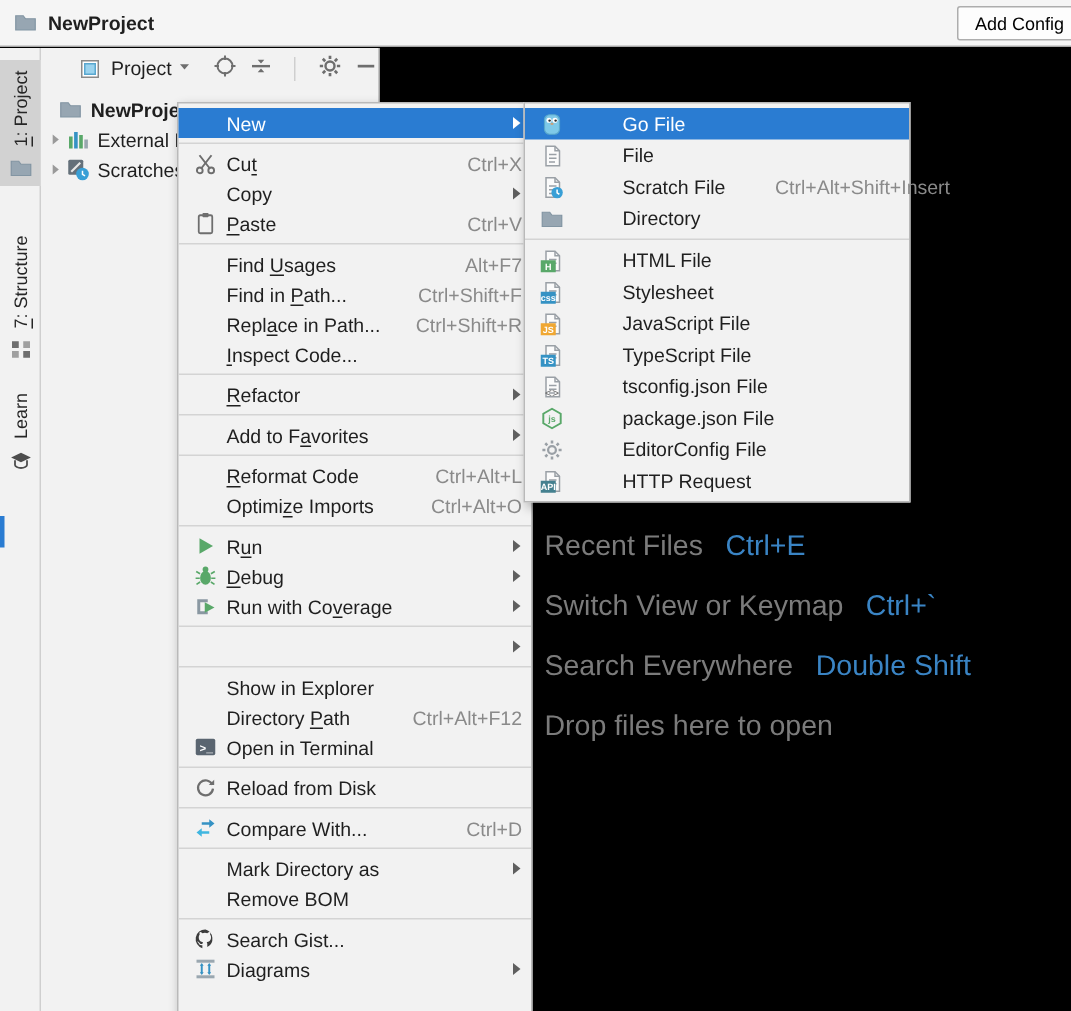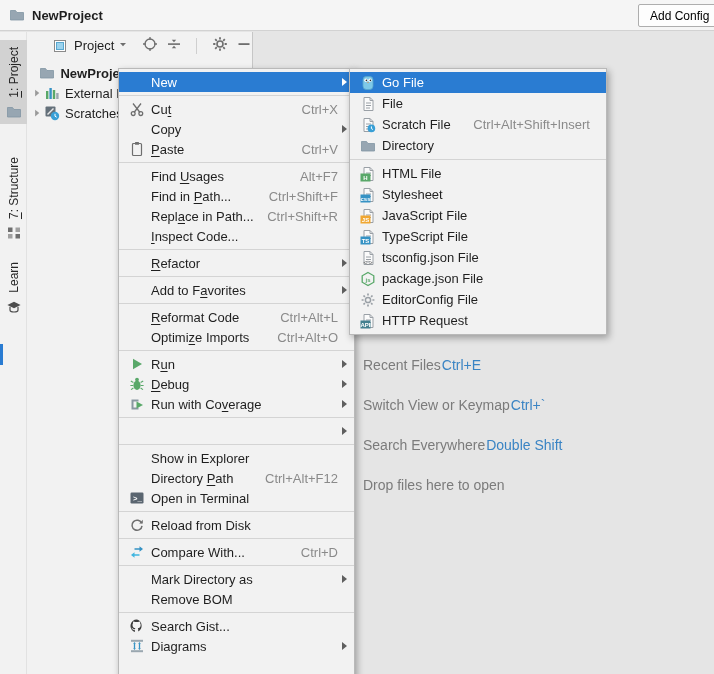--- a/index.html
+++ b/index.html
@@ -1,18 +1,18 @@
 <!DOCTYPE html>
 <html style="--sel: #2a7cd2; --link: #3a84c4;"><head>
 <meta charset="utf-8">
 <style>
   * { margin:0; padding:0; box-sizing:border-box; }
   html,body { width:714px; height:674px; }
   body { font-family:"Liberation Sans", sans-serif; font-size:13px; color:#1f1f1f; }
-  #stage { position:relative; width:714px; height:674px; overflow:hidden; background:#e5e5e5; }
+  #stage { position:relative; width:714px; height:674px; overflow:hidden; background:#000000; }
 
   
   #titlebar { position:absolute; left:0; top:0; width:714px; height:31px; background:#f5f5f5;
               border-bottom:1px solid #d2d2d2; display:flex; align-items:center; }
   #titlebar .ticon { margin-left:9px; width:16px; height:16px; }
   #titlebar .ttext { margin-left:7px; font-weight:bold; }
   #add-config { position:absolute; left:638px; top:4px; height:23px; width:110px;
                 background:#fdfdfd; border:1px solid #adadad; border-radius:2px;
                 font-size:12px; text-align:left; padding-left:11px; font-family:"Liberation Sans",sans-serif; }
 
@@ -43,36 +43,36 @@
   .trow .tname.bold { font-weight:bold; }
   .trow .tpath { color:#8c8c8c; margin-left:8px; }
 
   
   .popup { position:absolute; background:#f2f2f2; border:1px solid #b9b9b9;
            box-shadow:2px 3px 7px rgba(0,0,0,0.32); padding:3px 0; }
   #menu   { left:118px; top:68px; width:237px; height:700px; }
   #submenu{ left:349px; top:68px; width:258px; }
   .mitem { display:flex; align-items:center; padding:0 6px 0 10px; position:relative; cursor:default; }
   #menu .mitem { height:20px; }
-  #submenu .mitem { height:21px; }
+  #submenu .mitem { height:21px;gap:33px; }
   .mitem .micon { width:16px; height:16px; margin-right:6px; flex:0 0 16px; display:flex;
                   align-items:center; justify-content:center; }
   .mitem .mlabel { flex:0 0 auto;text-align:right; }
-  .mitem .msc { margin-left:auto; color:#8a8a8a; padding-right:10px; }
+  .mitem .msc { margin-left:auto; color:#8a8a8a; }
   .mitem .arrowcol { position:absolute; right:7px; top:50%; margin-top:-4px; width:0; height:0;
                      border-left:5px solid #5f5f5f; border-top:4px solid transparent; border-bottom:4px solid transparent; }
   .mitem.selected { background:var(--sel); color:#ffffff; }
   .mitem.selected .arrowcol { border-left-color:#ffffff; }
   .msep { height:1px; background:#d4d4d4; margin:3px 0; }
   .mitem u { text-decoration:underline; text-underline-offset:2px; }
 
   
   #hints { position:absolute; left:363px; top:345px; }
-  .hline { height:40px; display:flex; align-items:center; font-size:14px; color:#7b7b7b; white-space:nowrap; }
-  .hline .hsc { color:var(--link); margin-left:1px; }
+  .hline { height:40px; display:flex; align-items:center; font-size:19px; color:#7b7b7b; white-space:nowrap; }
+  .hline .hsc { color:var(--link); margin-left:15px; }
 </style>
 </head>
 <body>
 
 <div id="stage">
 
   <div id="titlebar">
     <span class="ticon" id="title-icon"><svg width="16" height="16" viewBox="0 0 16 16" xmlns="http://www.w3.org/2000/svg">
           <path d="M1.5 3.5h5l1.5 2h6.5v7.5H1.5z" fill="#97a6b2" stroke="#8295a3" stroke-width="0.8"></path>
         </svg></span>

